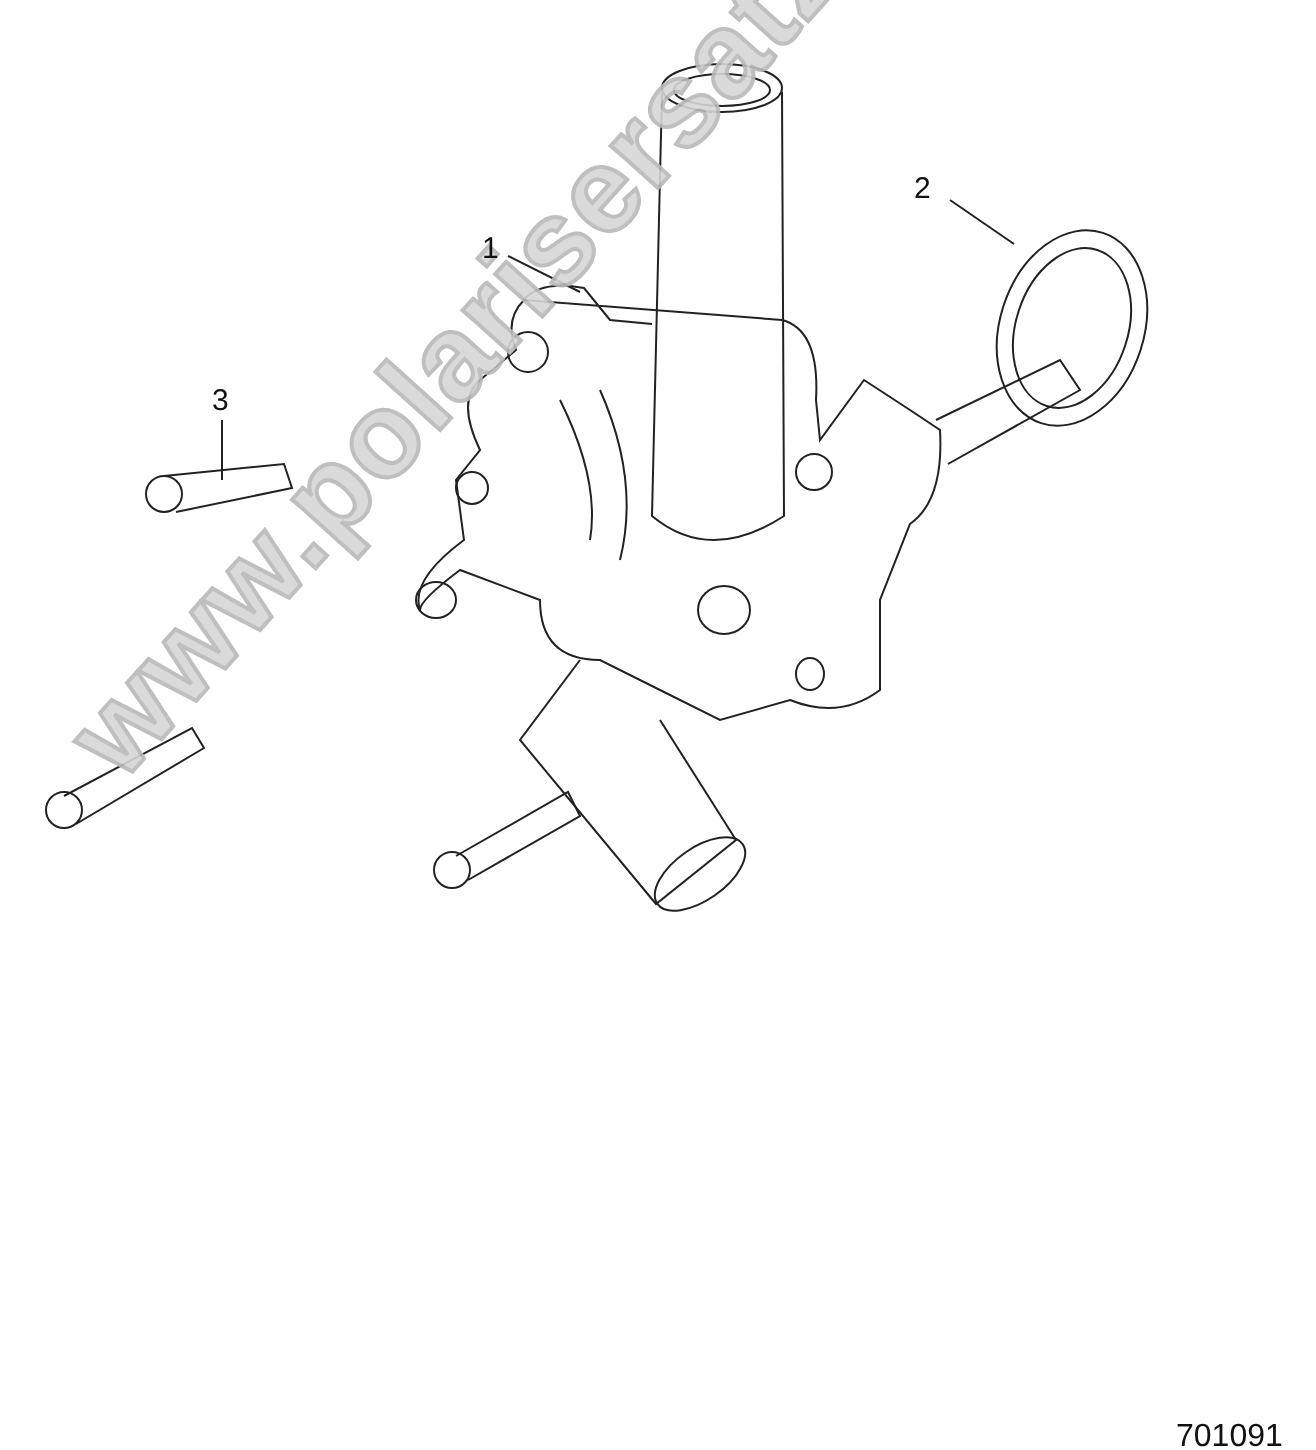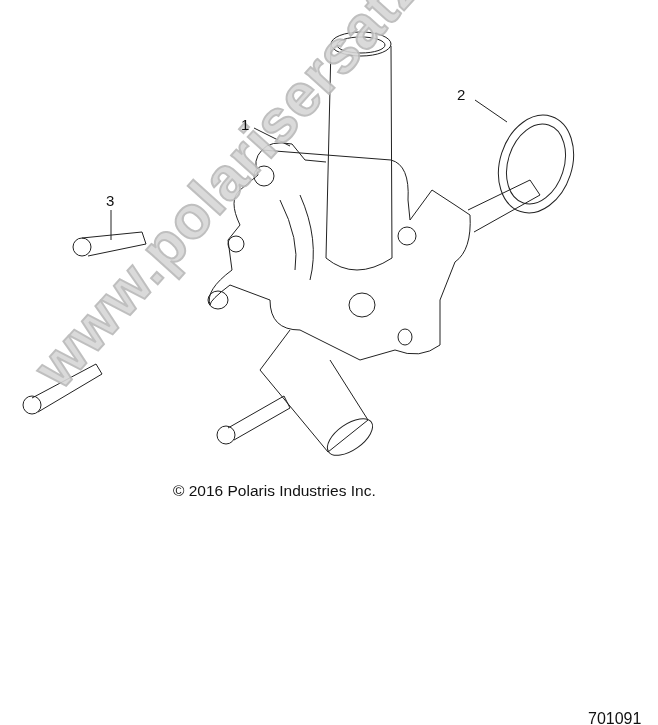--- a/index.html
+++ b/index.html
@@ -63,15 +63,14 @@
     <line x1="475" y1="100" x2="507" y2="122"></line>
     <line x1="111" y1="210" x2="111" y2="240"></line>
   </svg>
 
   <div class="watermark">www.polarisersatzteile.de</div>
 
   <span class="label" style="left:241px;top:116px">1</span>
   <span class="label" style="left:457px;top:86px">2</span>
   <span class="label" style="left:106px;top:192px">3</span>
 
-  <span class="copyright">© 2016 Polaris Industries Inc.</span>
   <span class="diagram-id">701091</span>
 </div>
 
 </body></html>

